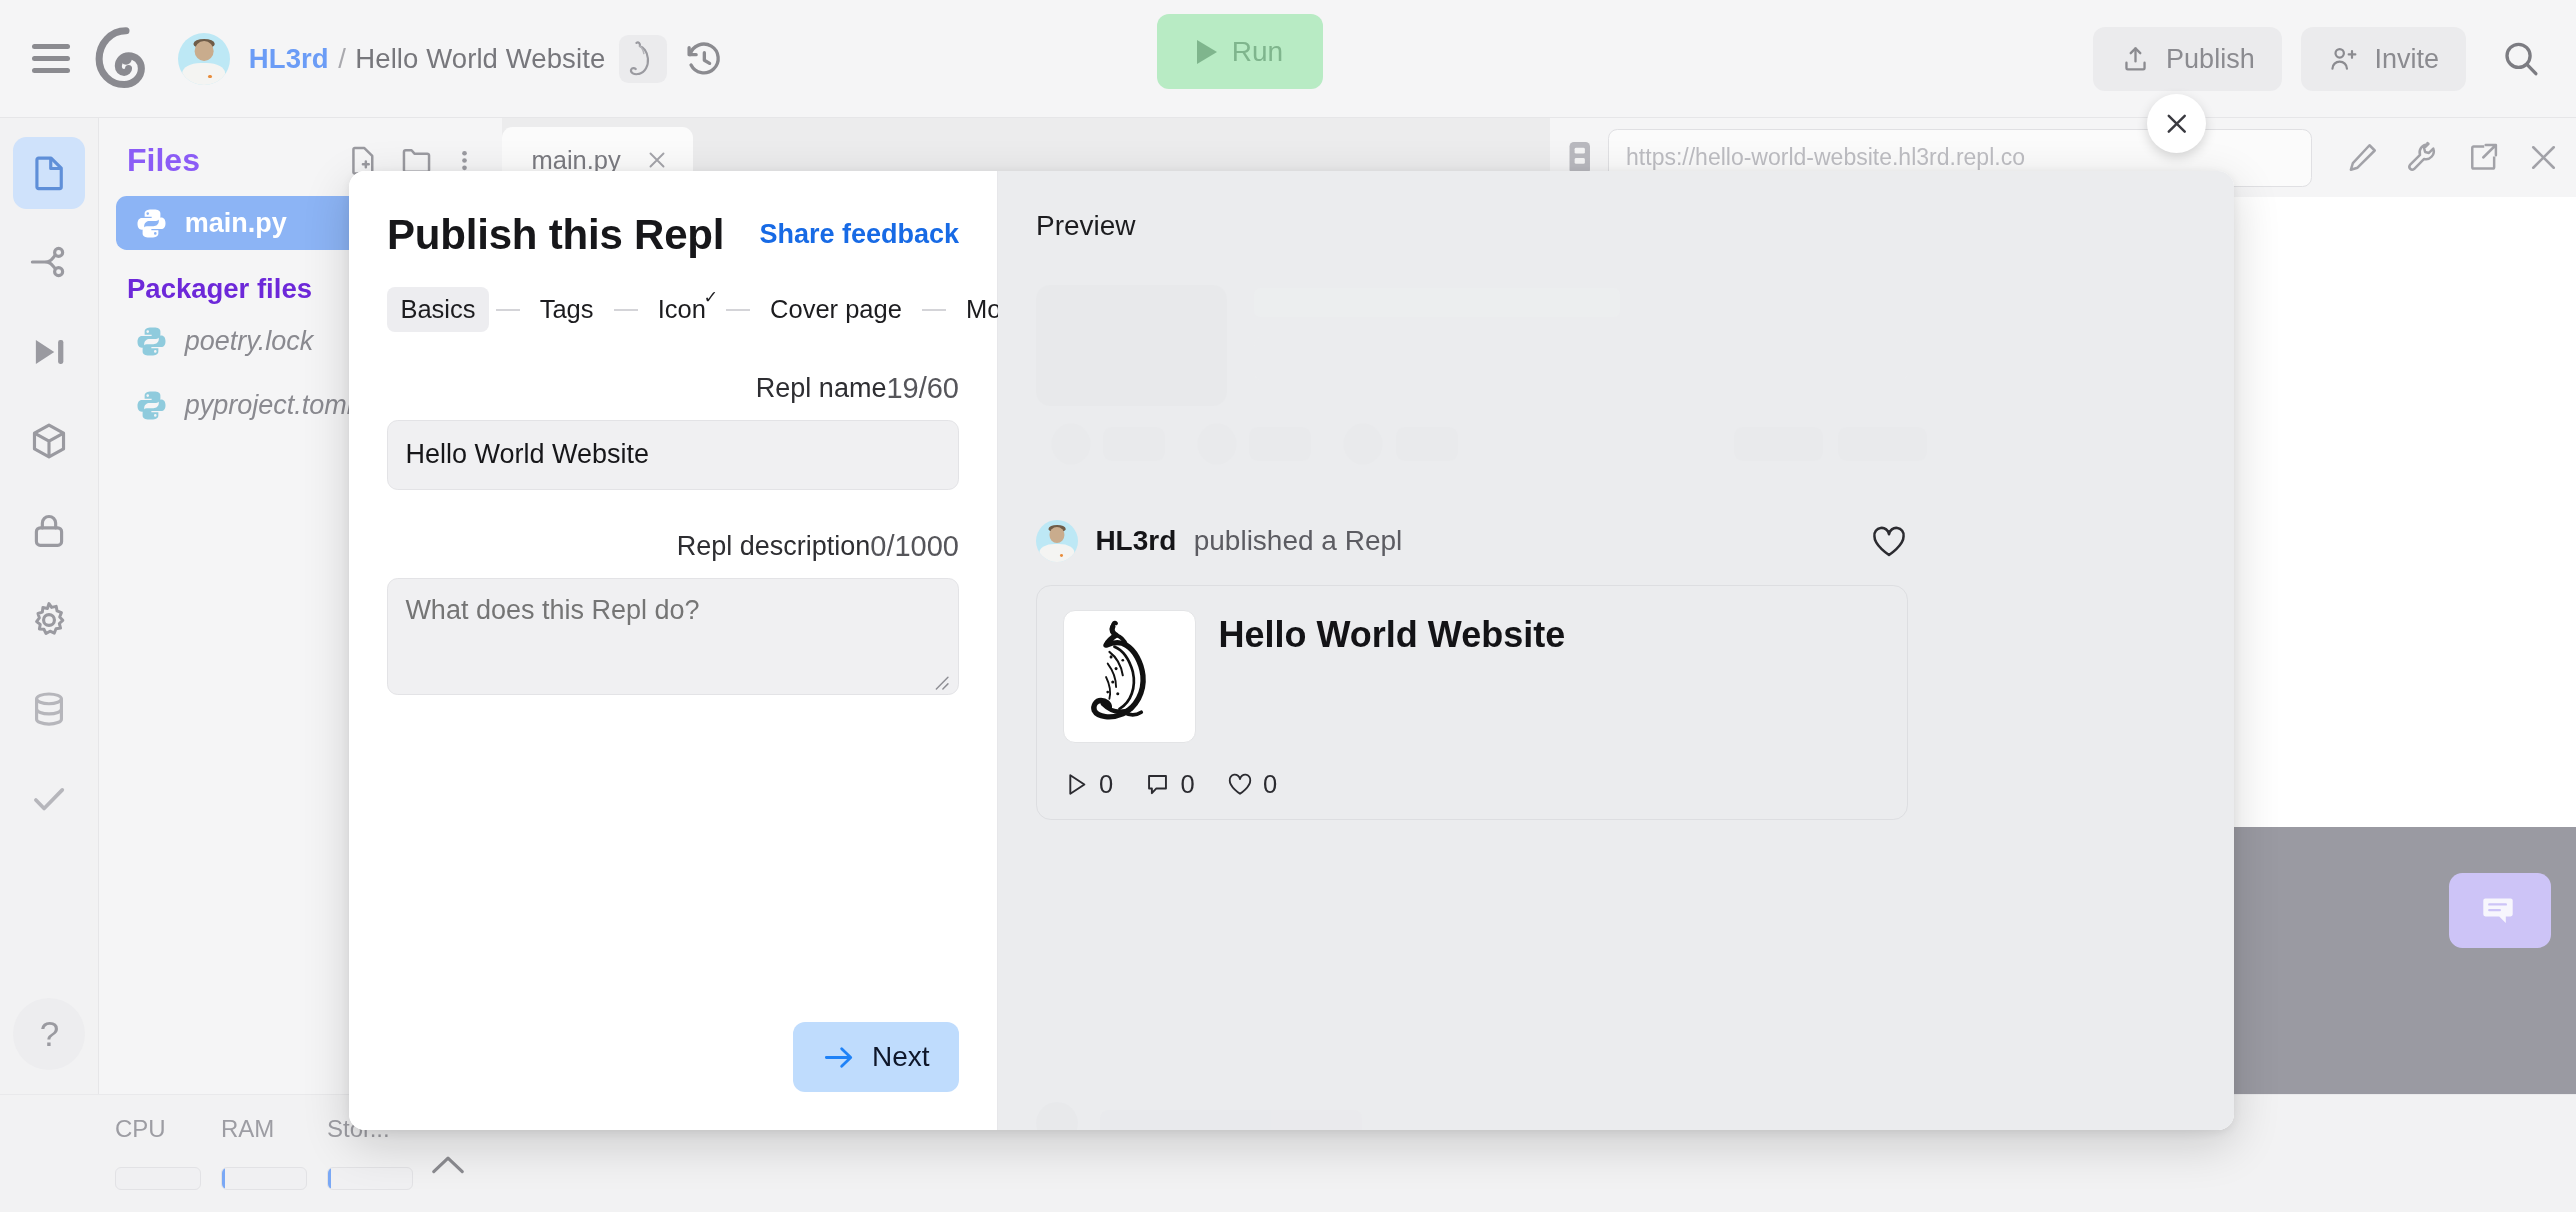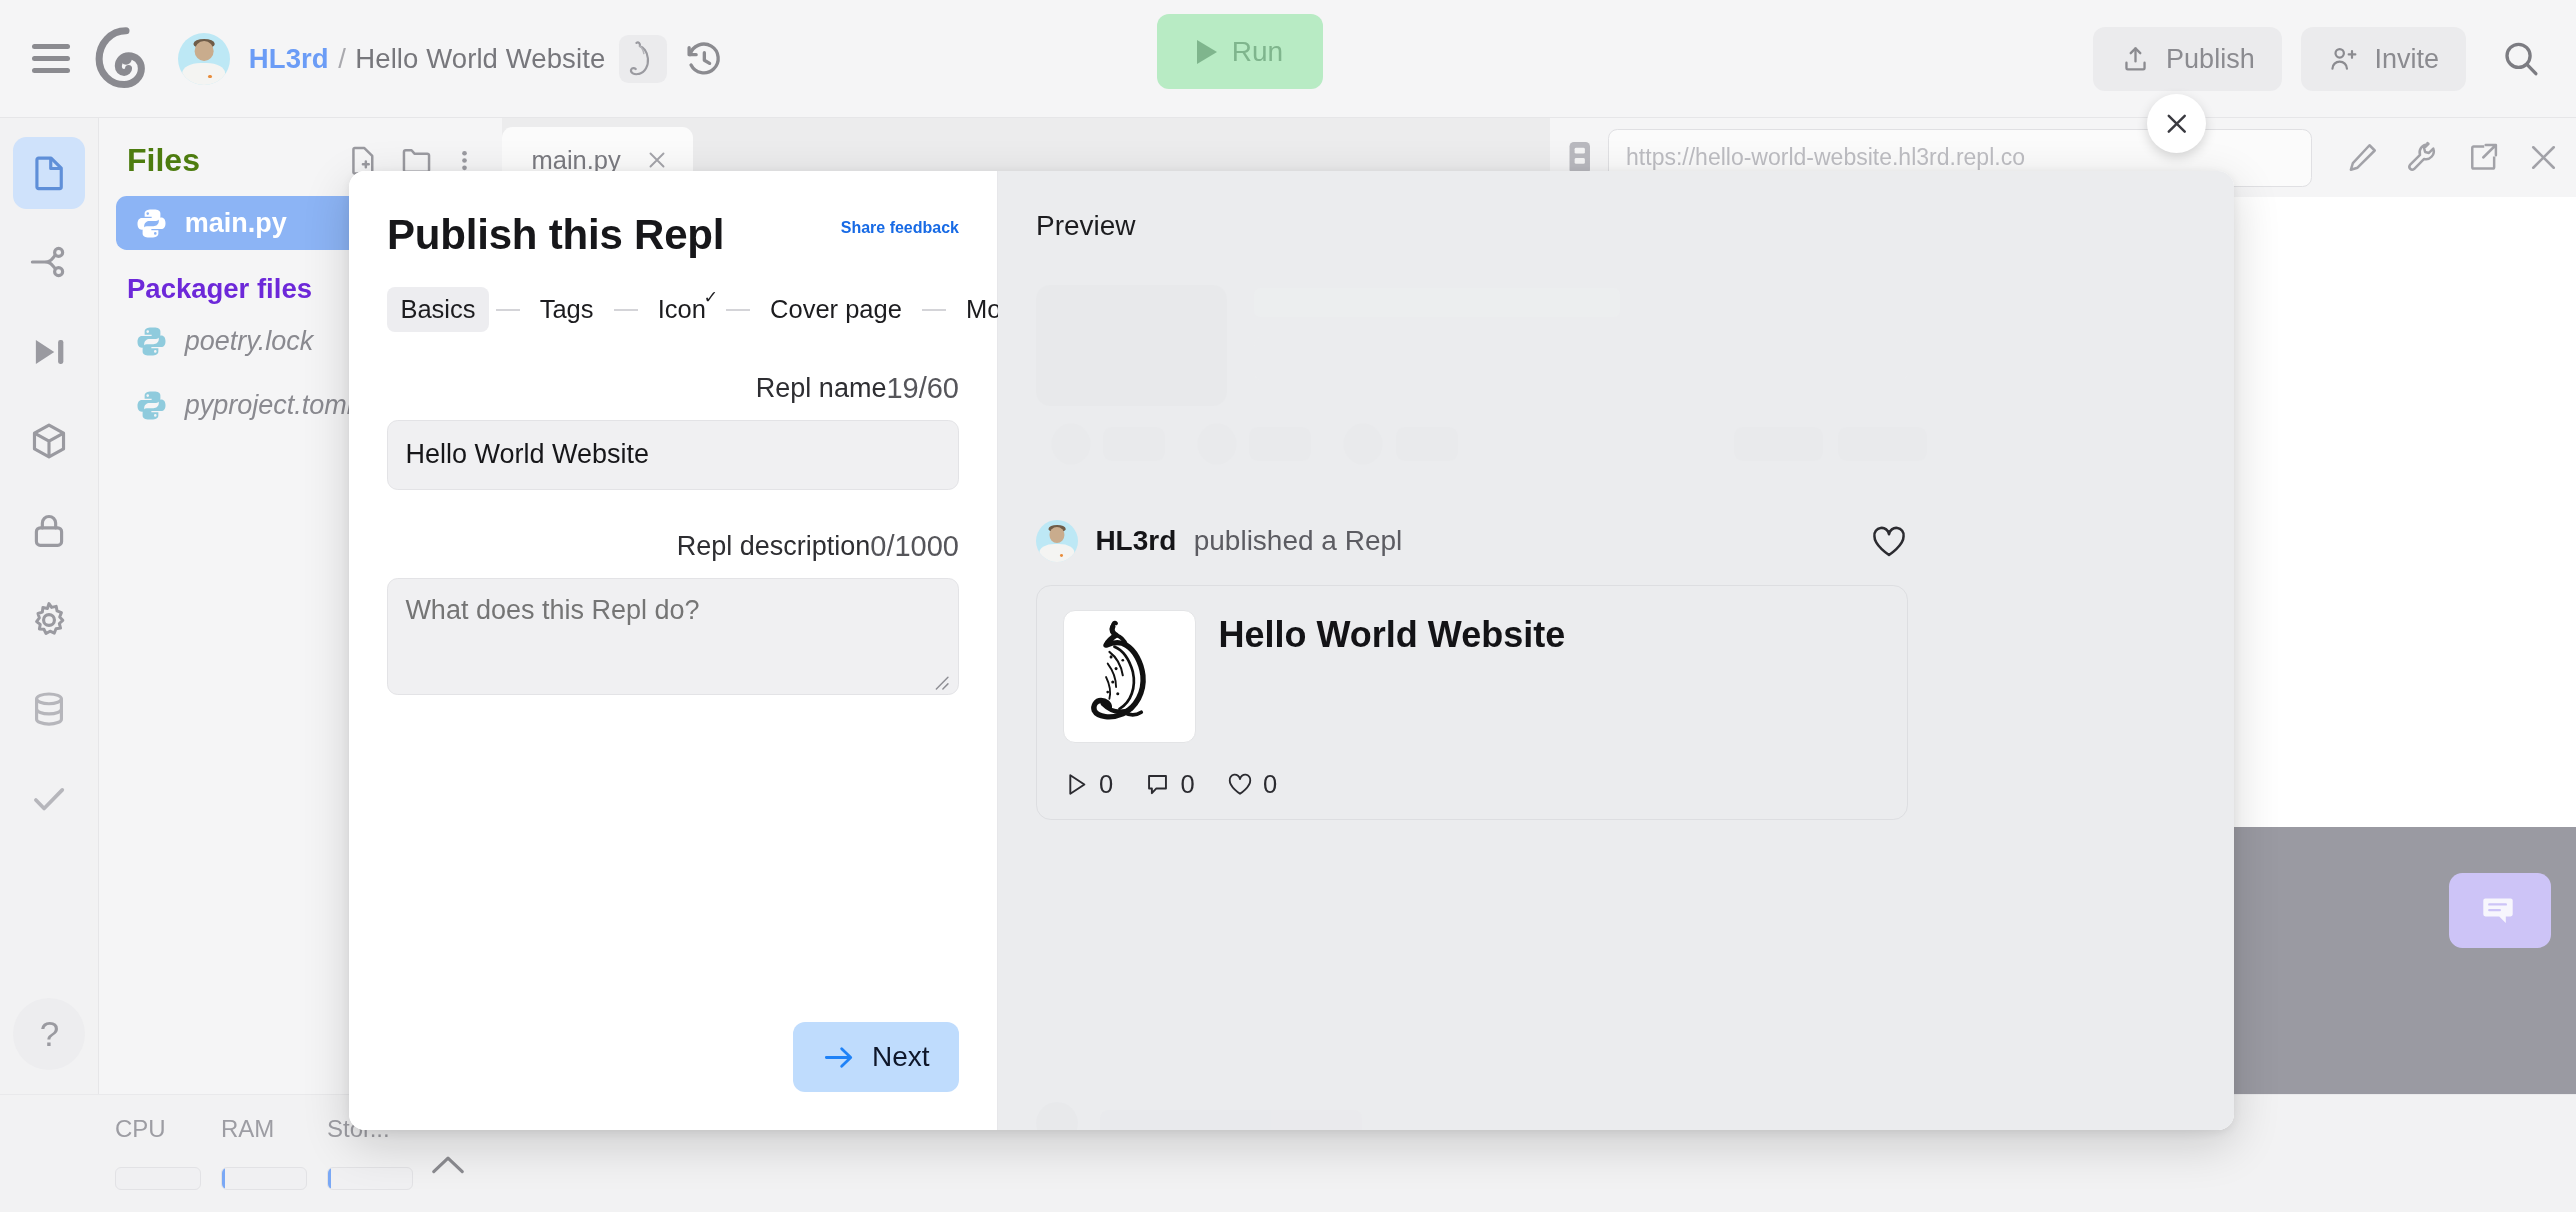--- a/index.html
+++ b/index.html
@@ -82,21 +82,21 @@
     border-radius: 50%; background: #ededef; display:flex; align-items:center; justify-content:center;
     color:#9a9aa0; font-size: 35px; cursor: pointer;
   }
 
   
   .filepanel {
     position: absolute; left: 99px; top: 118px; width: 402px; height: 976px;
     background: #f5f5f6;
   }
   .fp-head { display:flex; align-items:center; justify-content: space-between; padding: 24px 23px 0 28px; }
-  .fp-title { font-size: 32px; color: #4d7c0f; font-weight: 700; }
+  .fp-title { font-size: 32px; color: #8b5cf6; font-weight: 700; }
   .fp-actions { display:flex; gap: 17.4px; align-items:center; }
   .file-row {
     margin: 17.4px 17.4px 0 17.4px; height: 54px; border-radius: 10.7px;
     display:flex; align-items:center; gap: 16px; padding-left: 17.4px; cursor: pointer;
   }
   .file-row.selected { background: #8cb4f5; }
   .file-row.selected .fname { color: #ffffff; font-weight: 700; }
   .fname { font-size: 27px; color: #8a8a90; white-space: nowrap; }
   .fp-section { margin: 23px 0 0 28px; font-size: 27.5px; color: #6d28d9; font-weight: 700; }
   .file-row.sub { margin-top: 9.4px; font-style: italic; }
@@ -178,21 +178,21 @@
     flex: 1; background: #ebecee; padding: 39px 38px 0 38px; position: relative; overflow: hidden;
   }
   .modal-close {
     position: absolute; left: 2147px; top: 94px; width: 59px; height: 59px; border-radius: 50%;
     background: #ffffff; box-shadow: 0 4px 12px rgba(0,0,0,0.16);
     display:flex; align-items:center; justify-content:center; cursor: pointer; z-index: 40;
   }
 
   .mh-row { display:flex; align-items: flex-start; justify-content: space-between; }
   .mh-title { font-size: 42px; font-weight: 700; color: #17171a; letter-spacing: -0.2px; }
-  .mh-feedback { font-size: 16px; color: #176ae5; font-weight: 700; cursor: pointer; padding-top: 8px; margin-left: 21px; }
+  .mh-feedback { font-size: 27px; color: #176ae5; font-weight: 700; cursor: pointer; padding-top: 8px; margin-left: 21px; }
 
   .steps { display:flex; align-items:center; margin-top: 28px; }
   .step {
     font-size: 25.5px; color: #1c1c1f; padding: 8px 13.4px; border-radius: 8px; cursor:pointer;
     position: relative; white-space: nowrap;
   }
   .step.active { background: #ededf0; }
   .step .tick { position:absolute; right: 1.3px; top: 0px; font-size: 17.4px; color: #1c1c1f; }
   .step-dash { width: 24px; height: 2px; background: #d4d4d8; margin: 0 6.7px; flex: 0 0 auto; }
 

